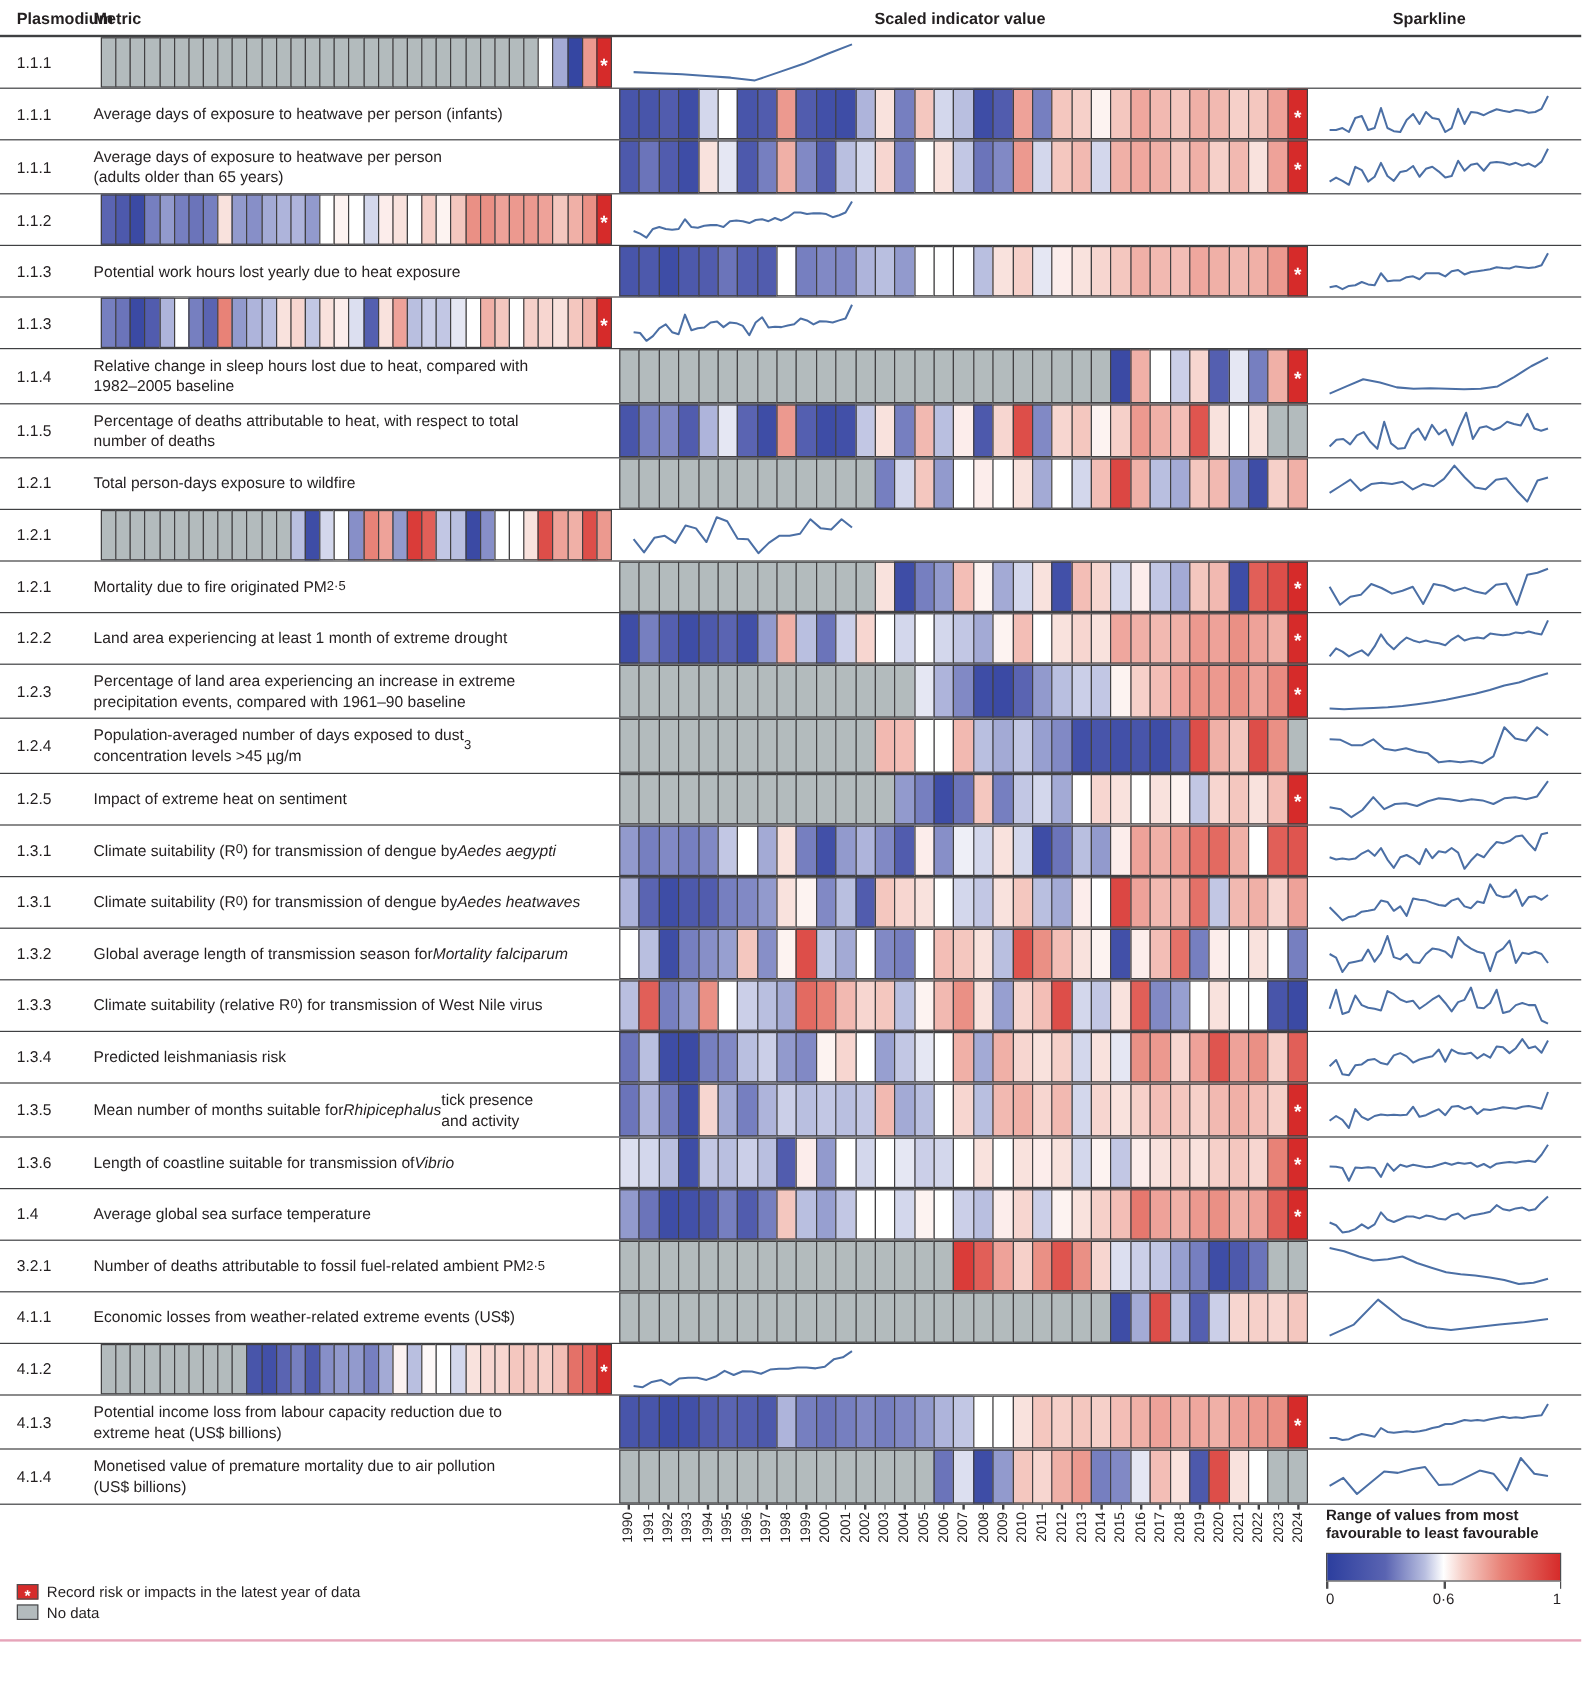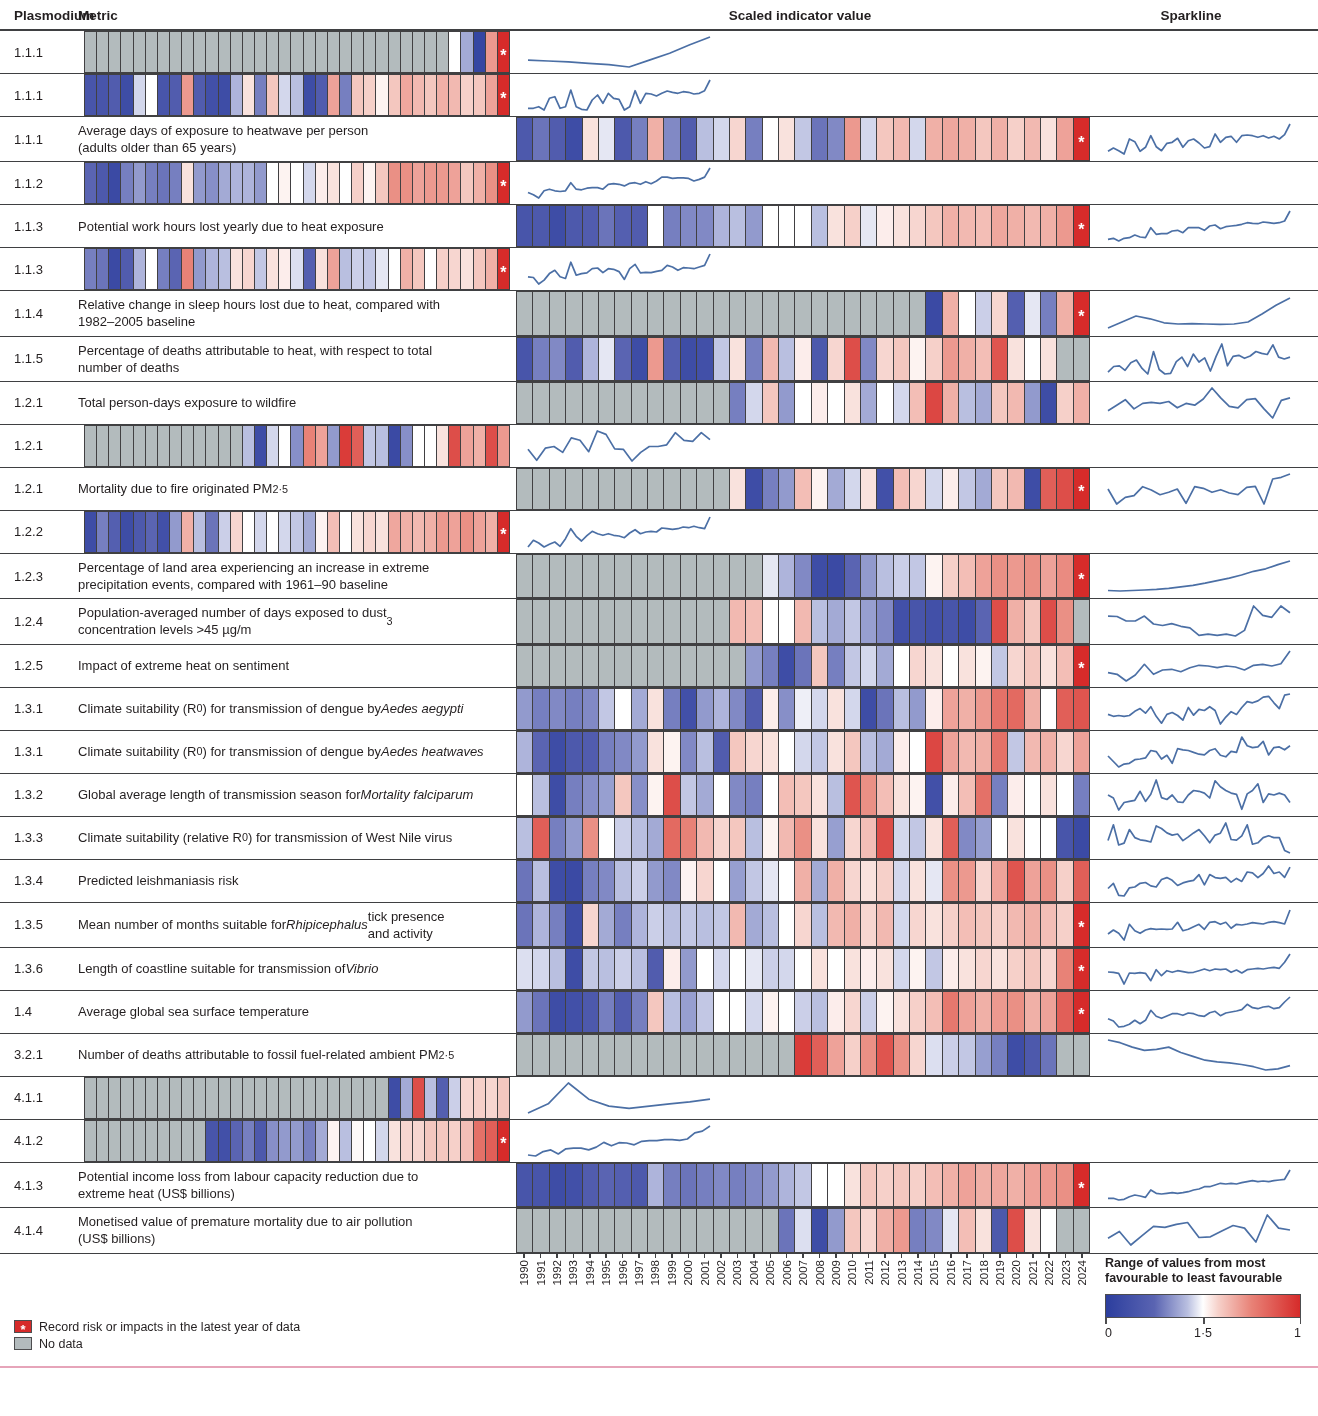--- a/index.html
+++ b/index.html
@@ -94,20 +94,21 @@
           <div class="c rec" style="background: rgb(214, 43, 42);">*</div>
         </div>
         <div class="sparkcell">
           <svg width="188" height="36">
             <polyline points="3.0,26.1 23.2,27.0 43.4,27.9 63.7,29.3 83.9,30.7 104.1,33.0 124.3,26.1 144.6,19.2 164.8,10.8 185.0,3.0" fill="none" stroke="#4b6fa5" stroke-width="1.7" stroke-linejoin="round"></polyline>
           </svg>
         </div>
       </div>
       <div class="trow">
         <div class="ind">1.1.1</div>
+        <div class="met">Average days of exposure to heatwave per person (infants)</div>
         <div class="hm">
           <div class="c" style="background: rgb(72, 85, 170);"></div>
           <div class="c" style="background: rgb(72, 85, 170);"></div>
           <div class="c" style="background: rgb(81, 92, 174);"></div>
           <div class="c" style="background: rgb(62, 77, 166);"></div>
           <div class="c" style="background: rgb(211, 215, 236);"></div>
           <div class="c" style="background: rgb(255, 255, 255);"></div>
           <div class="c" style="background: rgb(72, 85, 170);"></div>
           <div class="c" style="background: rgb(81, 92, 174);"></div>
           <div class="c" style="background: rgb(236, 153, 143);"></div>
@@ -550,20 +551,21 @@
           <div class="c rec" style="background: rgb(214, 43, 42);">*</div>
         </div>
         <div class="sparkcell">
           <svg width="188" height="36">
             <polyline points="3.0,18.0 11.7,33.0 20.3,26.3 29.0,24.7 37.7,15.7 46.3,19.0 55.0,23.7 63.7,21.3 72.3,18.0 81.0,32.3 89.7,15.7 98.3,17.3 107.0,21.3 115.7,18.7 124.3,22.0 133.0,23.7 141.7,16.3 150.3,15.3 159.0,33.0 167.7,8.0 176.3,6.3 185.0,3.0" fill="none" stroke="#4b6fa5" stroke-width="1.7" stroke-linejoin="round"></polyline>
           </svg>
         </div>
       </div>
       <div class="trow">
         <div class="ind">1.2.2</div>
+        <div class="met">Land area experiencing at least 1 month of extreme drought</div>
         <div class="hm">
           <div class="c" style="background: rgb(62, 77, 166);"></div>
           <div class="c" style="background: rgb(118, 127, 192);"></div>
           <div class="c" style="background: rgb(84, 95, 176);"></div>
           <div class="c" style="background: rgb(62, 77, 166);"></div>
           <div class="c" style="background: rgb(77, 89, 172);"></div>
           <div class="c" style="background: rgb(90, 100, 178);"></div>
           <div class="c" style="background: rgb(66, 80, 168);"></div>
           <div class="c" style="background: rgb(146, 154, 205);"></div>
           <div class="c" style="background: rgb(240, 176, 167);"></div>
@@ -1147,20 +1149,21 @@
           <div class="c" style="background: rgb(179, 187, 189);"></div>
         </div>
         <div class="sparkcell">
           <svg width="188" height="36">
             <polyline points="3.0,3.0 15.1,5.7 27.3,10.1 39.4,13.4 51.5,12.3 63.7,10.1 75.8,15.5 87.9,19.4 100.1,23.2 112.2,24.8 124.3,25.9 136.5,27.5 148.6,29.7 160.7,33.0 172.9,31.9 185.0,28.6" fill="none" stroke="#4b6fa5" stroke-width="1.7" stroke-linejoin="round"></polyline>
           </svg>
         </div>
       </div>
       <div class="trow">
         <div class="ind">4.1.1</div>
+        <div class="met">Economic losses from weather-related extreme events (US$)</div>
         <div class="hm">
           <div class="c" style="background: rgb(179, 187, 189);"></div>
           <div class="c" style="background: rgb(179, 187, 189);"></div>
           <div class="c" style="background: rgb(179, 187, 189);"></div>
           <div class="c" style="background: rgb(179, 187, 189);"></div>
           <div class="c" style="background: rgb(179, 187, 189);"></div>
           <div class="c" style="background: rgb(179, 187, 189);"></div>
           <div class="c" style="background: rgb(179, 187, 189);"></div>
           <div class="c" style="background: rgb(179, 187, 189);"></div>
           <div class="c" style="background: rgb(179, 187, 189);"></div>
@@ -1483,21 +1486,21 @@
     <div class="legend-right">
       <div class="ttl">Range of values from most favourable to least favourable</div>
       <div class="gbar" id="gbar" style="background: linear-gradient(90deg, rgb(44, 62, 158) 0%, rgb(90, 100, 178) 25%, rgb(185, 191, 224) 42%, rgb(255, 255, 255) 50%, rgb(246, 208, 201) 58%, rgb(232, 130, 119) 75%, rgb(214, 43, 42) 100%);"></div>
       <div class="gticks">
         <div class="t" style="left:0;"></div>
         <div class="t" style="left:50%;"></div>
         <div class="t" style="right:0;"></div>
       </div>
       <div class="glabs">
         <span>0</span>
-        <span>1·5</span>
+        <span>0·6</span>
         <span>1</span>
       </div>
     </div>
 
     <div class="legend-left">
       <div class="lrow">
         <span class="swatch red" id="rec-swatch" style="background: rgb(214, 43, 42);">*</span>
         <span>Record risk or impacts in the latest year of data</span>
       </div>
       <div class="lrow">

